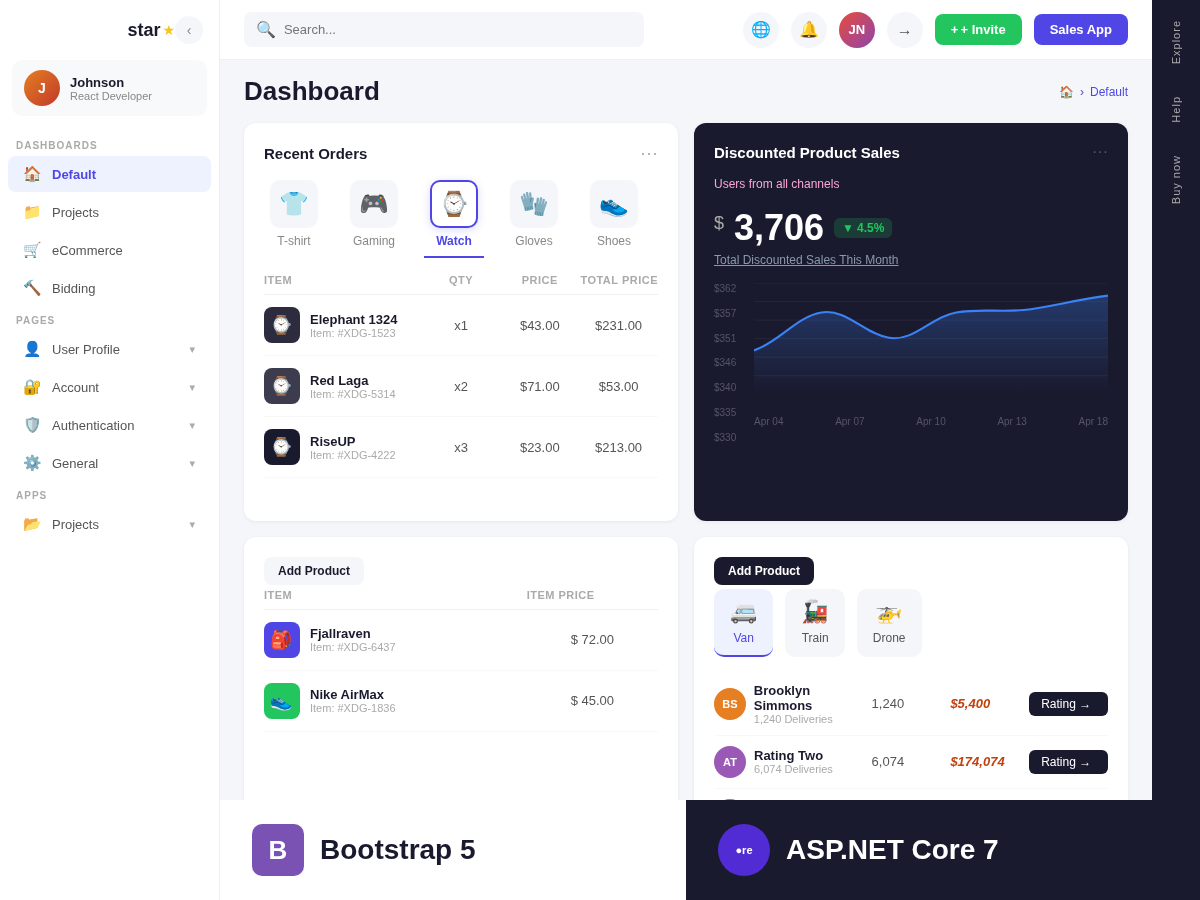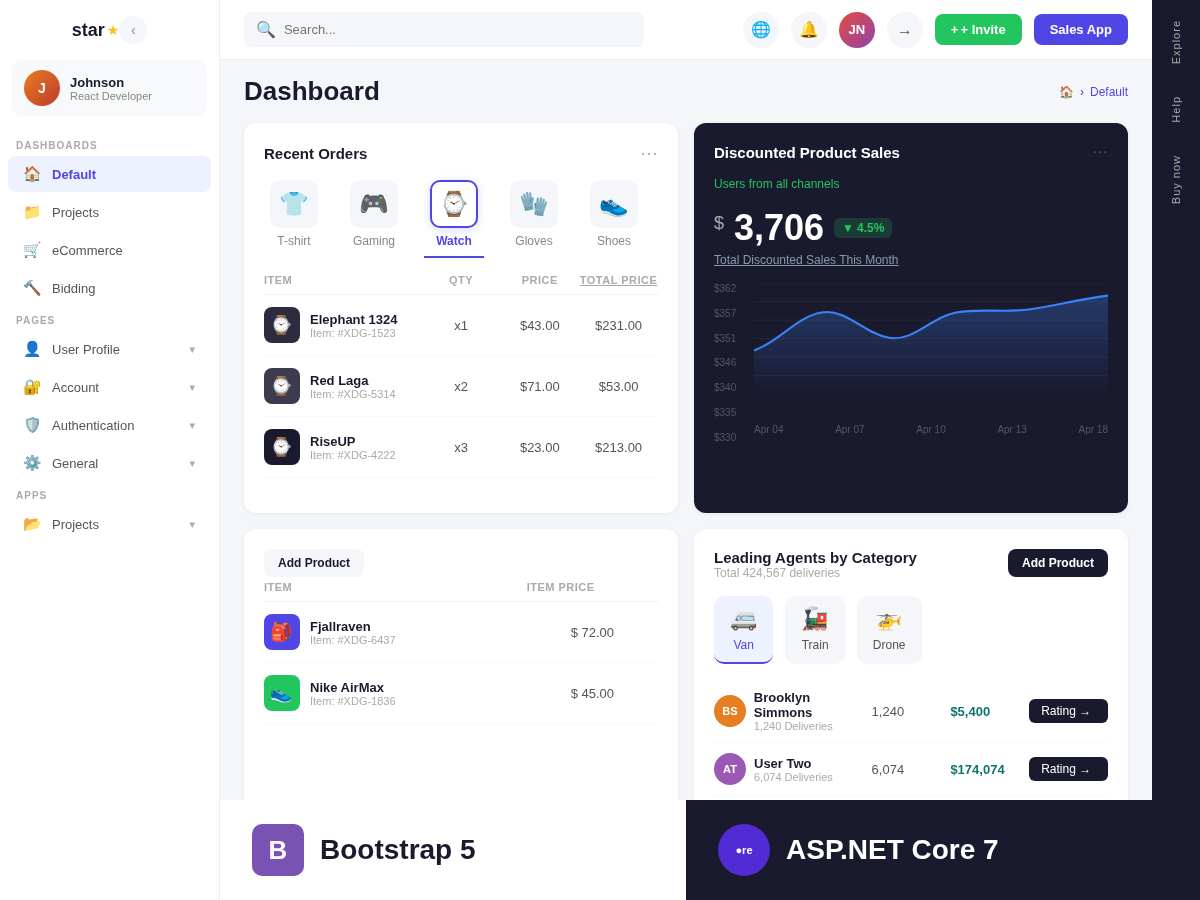--- a/index.html
+++ b/index.html
@@ -3,21 +3,21 @@
   <meta charset="utf-8">
   <style>
     * { box-sizing: border-box; margin: 0; padding: 0; }
     body { font-family: -apple-system, BlinkMacSystemFont, 'Segoe UI', sans-serif; background: #f5f6fa; width: 1200px; height: 900px; overflow: hidden; display: flex; }
 
     
     .sidebar {
       width: 220px; min-width: 220px; background: #fff; height: 900px; border-right: 1px solid #eee;
       display: flex; flex-direction: column; padding: 16px 0; overflow: hidden;
     }
-    .sidebar-logo { display: flex; align-items: center; justify-content: center; padding: 0 16px 16px; }
+    .sidebar-logo { display: flex; align-items: center; justify-content: flex-end; padding: 0 16px 16px; }
     .collapse-btn { width: 28px; height: 28px; border-radius: 50%; background: #f5f6fa; border: none; cursor: pointer; display: flex; align-items: center; justify-content: center; color: #888; font-size: 14px; }
     .user-card { margin: 0 12px 16px; background: #f8f9fa; border-radius: 10px; padding: 10px 12px; display: flex; align-items: center; gap: 10px; }
     .user-avatar { width: 36px; height: 36px; border-radius: 50%; background: linear-gradient(135deg, #e67e22, #c0392b); display: flex; align-items: center; justify-content: center; color: white; font-size: 14px; font-weight: bold; flex-shrink: 0; }
     .user-name { font-size: 13px; font-weight: 600; color: #1a1a2e; }
     .user-role { font-size: 11px; color: #888; }
     .section-label { font-size: 10px; font-weight: 700; color: #aaa; letter-spacing: 1px; padding: 8px 16px 4px; }
     .nav-item { display: flex; align-items: center; gap: 10px; padding: 9px 16px; cursor: pointer; border-radius: 8px; margin: 1px 8px; font-size: 13px; color: #555; position: relative; }
     .nav-item.active { background: #eef2ff; color: #4f46e5; font-weight: 600; }
     .nav-icon { width: 18px; height: 18px; flex-shrink: 0; display: flex; align-items: center; justify-content: center; font-size: 15px; }
     .nav-chevron { margin-left: auto; font-size: 11px; color: #aaa; }
@@ -65,32 +65,32 @@
     .item-info { display: flex; align-items: center; gap: 10px; }
     .item-img { width: 36px; height: 36px; border-radius: 8px; background: #1a1a2e; display: flex; align-items: center; justify-content: center; font-size: 18px; flex-shrink: 0; }
     .item-name { font-size: 13px; font-weight: 600; color: #1a1a2e; }
     .item-code { font-size: 11px; color: #aaa; }
     .table-cell { font-size: 13px; color: #555; text-align: center; }
     .table-cell.price { color: #555; }
 
     
     .discounted-sales { grid-column: 2; grid-row: 1; background: #1a1a2e; color: white; }
     .discounted-sales .card-title { color: white; }
-    .sales-subtitle { font-size: 12px; color: #22c55e; margin-top: 2px; margin-bottom: 16px; }
+    .sales-subtitle { font-size: 12px; color: #f9a8d4; margin-top: 2px; margin-bottom: 16px; }
     .sales-amount { display: flex; align-items: center; gap: 10px; margin-bottom: 4px; }
     .amount-dollar { font-size: 18px; color: #aaa; align-self: flex-start; margin-top: 6px; }
     .amount-value { font-size: 36px; font-weight: 700; color: white; }
     .amount-badge { background: rgba(34,197,94,0.2); color: #22c55e; border-radius: 6px; padding: 3px 8px; font-size: 12px; font-weight: 600; display: flex; align-items: center; gap: 3px; }
     .sales-desc { font-size: 12px; color: #8899aa; margin-bottom: 16px; text-decoration: underline; }
 
     
     .chart-container { width: 100%; height: 160px; position: relative; }
     .chart-labels-y { position: absolute; left: 0; top: 0; height: 100%; display: flex; flex-direction: column; justify-content: space-between; }
     .chart-svg { position: absolute; left: 40px; top: 0; right: 0; bottom: 24px; }
-    .chart-labels-x { position: absolute; bottom: 8px; left: 40px; right: 0; display: flex; justify-content: space-between; }
+    .chart-labels-x { position: absolute; bottom: 16px; left: 40px; right: 0; display: flex; justify-content: space-between; }
 
     
     .popular-products { grid-column: 1; grid-row: 2; }
     .products-header { display: flex; align-items: flex-start; justify-content: space-between; margin-bottom: 4px; }
     .products-subtitle { font-size: 12px; color: #aaa; margin-bottom: 12px; }
     .btn-add-product { background: #f5f6fa; border: none; border-radius: 8px; padding: 7px 14px; font-size: 12px; font-weight: 600; color: #1a1a2e; cursor: pointer; }
     .products-table-header { display: grid; grid-template-columns: 2fr 1fr; font-size: 11px; font-weight: 600; color: #aaa; letter-spacing: 0.5px; padding: 0 0 8px; border-bottom: 1px solid #f0f0f0; }
     .products-row { display: grid; grid-template-columns: 2fr 1fr; align-items: center; padding: 12px 0; border-bottom: 1px solid #f8f8f8; }
 
     
@@ -101,21 +101,21 @@
     .agent-cat.active { background: #eef2ff; color: #4f46e5; border-bottom-color: #4f46e5; }
     .agent-cat-icon { font-size: 22px; }
 
     .agents-table { display: flex; flex-direction: column; gap: 0; }
     .agent-row { display: grid; grid-template-columns: 2fr 1fr 1fr 1fr; align-items: center; padding: 10px 0; border-bottom: 1px solid #f8f8f8; }
     .agent-info { display: flex; align-items: center; gap: 8px; }
     .agent-avatar { width: 32px; height: 32px; border-radius: 50%; background: linear-gradient(135deg, #e67e22, #c0392b); display: flex; align-items: center; justify-content: center; color: white; font-size: 11px; font-weight: 700; }
     .agent-name { font-size: 13px; font-weight: 600; color: #1a1a2e; }
     .agent-deliveries { font-size: 11px; color: #aaa; }
     .agent-cell { font-size: 13px; color: #555; }
-    .agent-earnings { color: #0f766e; font-weight: 600; font-size: 13px; }
+    .agent-earnings { color: #c2410c; font-weight: 600; font-size: 13px; font-style: italic; }
     .btn-rating { background: #1a1a2e; color: white; border: none; border-radius: 6px; padding: 5px 12px; font-size: 12px; cursor: pointer; display: flex; align-items: center; gap: 4px; }
 
     
     .right-sidebar { width: 48px; background: #1a1a2e; display: flex; flex-direction: column; align-items: center; padding: 8px 0; gap: 8px; }
     .right-btn { writing-mode: vertical-rl; text-orientation: mixed; font-size: 11px; color: #aaa; cursor: pointer; padding: 12px 4px; border-radius: 6px; letter-spacing: 1px; transform: rotate(180deg); }
 
     
     .bottom-overlay { position: absolute; bottom: 0; left: 0; right: 0; height: 100px; display: flex; z-index: 10; }
     .overlay-bootstrap { flex: 1; background: white; display: flex; align-items: center; gap: 16px; padding: 0 32px; }
     .b-icon { width: 52px; height: 52px; background: #7952b3; border-radius: 10px; display: flex; align-items: center; justify-content: center; color: white; font-size: 26px; font-weight: 700; }
@@ -251,21 +251,21 @@
         <div class="cat-tab">
           <div class="cat-icon">👟</div>
           <span class="cat-label">Shoes</span>
         </div>
       </div>
 
       <div class="table-header">
         <span>ITEM</span>
         <span style="text-align:center;">QTY</span>
         <span style="text-align:center;">PRICE</span>
-        <span style="text-align:center;text-decoration:underline;">TOTAL PRICE</span>
+        <span style="text-align:right;">TOTAL PRICE</span>
       </div>
 
       <div class="table-row">
         <div class="item-info">
           <div class="item-img" style="background:#2c2c3e;">⌚</div>
           <div>
             <div class="item-name">Elephant 1324</div>
             <div class="item-code">Item: #XDG-1523</div>
           </div>
         </div>
@@ -382,24 +382,20 @@
             <div class="item-name">Nike AirMax</div>
             <div class="item-code">Item: #XDG-1836</div>
           </div>
         </div>
         <span class="table-cell">$ 45.00</span>
       </div>
     </div>
 
     <div class="card leading-agents">
       <div style="display:flex;justify-content:space-between;align-items:flex-start;margin-bottom:4px;">
-        <div>
-          <div class="card-title">Leading Agents by Category</div>
-          <div class="agents-subtitle">Total 424,567 deliveries</div>
-        </div>
         <button class="btn-add-product" style="background:#1a1a2e;color:white;">Add Product</button>
       </div>
       <div class="agent-categories">
         <div class="agent-cat active">
           <span class="agent-cat-icon">🚐</span>
           <span>Van</span>
         </div>
         <div class="agent-cat">
           <span class="agent-cat-icon">🚂</span>
           <span>Train</span>
@@ -419,21 +415,21 @@
             </div>
           </div>
           <div class="agent-cell">1,240</div>
           <div class="agent-earnings">$5,400</div>
           <button class="btn-rating">Rating →</button>
         </div>
         <div class="agent-row">
           <div class="agent-info">
             <div class="agent-avatar" style="background:#9b59b6;">AT</div>
             <div>
-              <div class="agent-name">User Two</div>
+              <div class="agent-name">Rating Two</div>
               <div class="agent-deliveries">6,074 Deliveries</div>
             </div>
           </div>
           <div class="agent-cell">6,074</div>
           <div class="agent-earnings">$174,074</div>
           <button class="btn-rating">Rating →</button>
         </div>
         <div class="agent-row">
           <div class="agent-info">
             <div class="agent-avatar" style="background:#3498db;">ZA</div>

